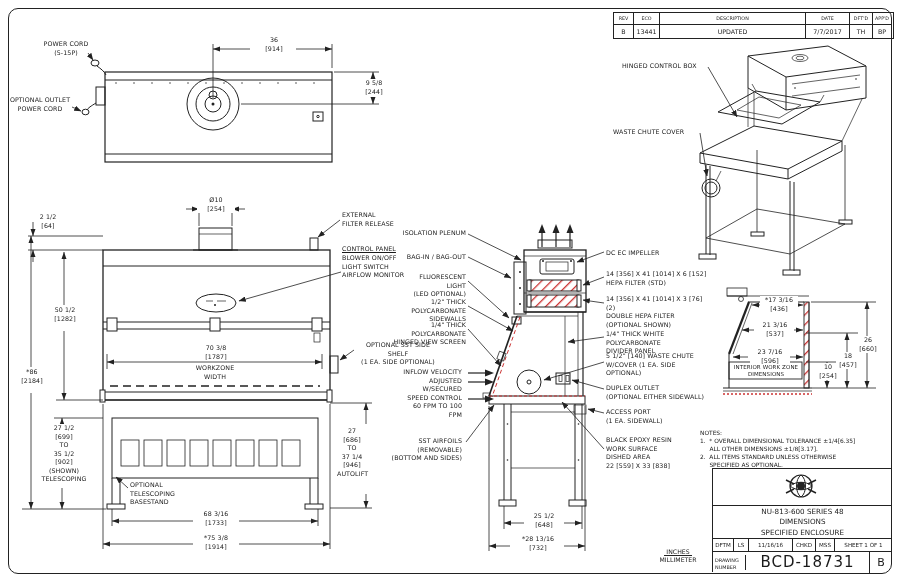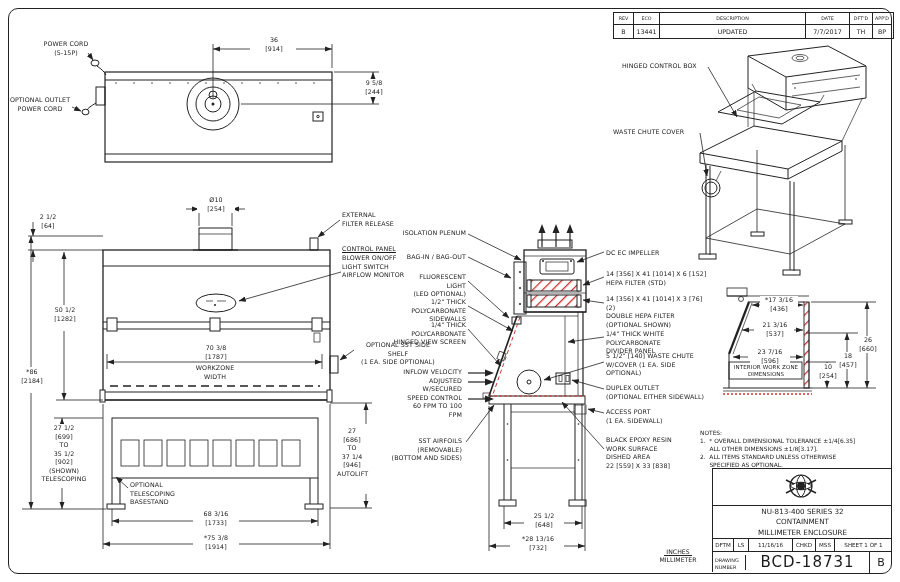--- a/index.html
+++ b/index.html
@@ -561,23 +561,23 @@
 </div>
 
 <div class="units">
   <span class="u1">INCHES</span>
   <span class="u2">MILLIMETER</span>
 </div>
 
 <div class="tblock">
   <div class="tb-logo"></div>
   <div class="tb-title">
-    <div>NU-813-400 SERIES 32</div>
-    <div>CONTAINMENT</div>
-    <div>MILLIMETER ENCLOSURE</div>
+    <div>NU-813-600 SERIES 48</div>
+    <div>DIMENSIONS</div>
+    <div>SPECIFIED ENCLOSURE</div>
   </div>
   <div class="tb-row">
     <div class="tb-cell" style="width:21px;">DFTM</div>
     <div class="tb-cell" style="width:15px;">LS</div>
     <div class="tb-cell" style="width:44px;">11/16/16</div>
     <div class="tb-cell" style="width:23px;">CHKD</div>
     <div class="tb-cell" style="width:19px;">MSS</div>
     <div class="tb-cell" style="width:57px;">SHEET 1 OF 1</div>
   </div>
   <div class="tb-num">

